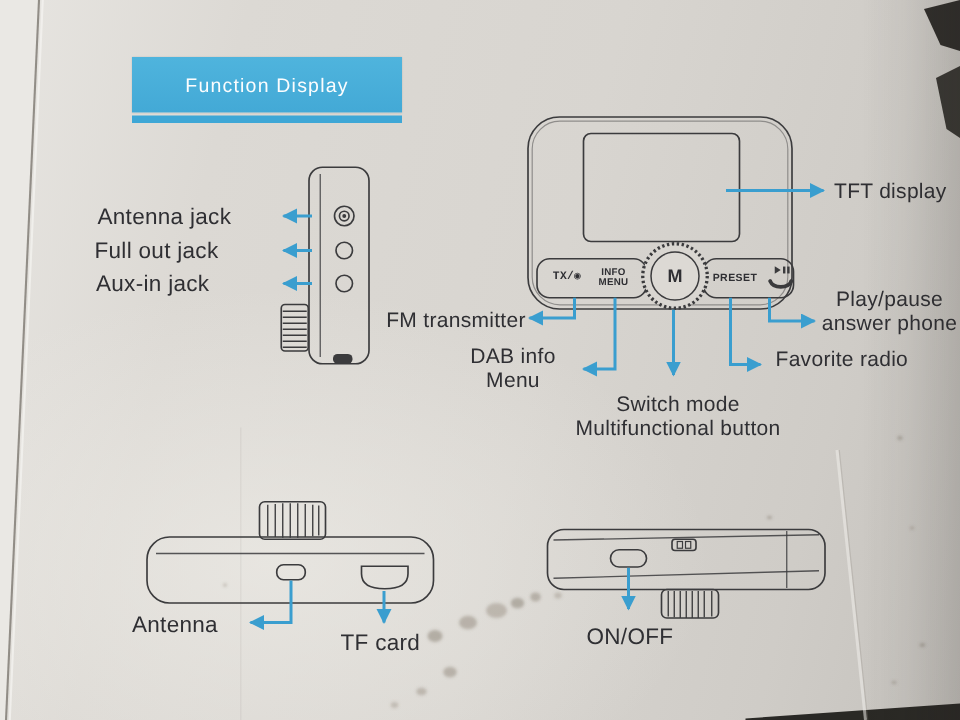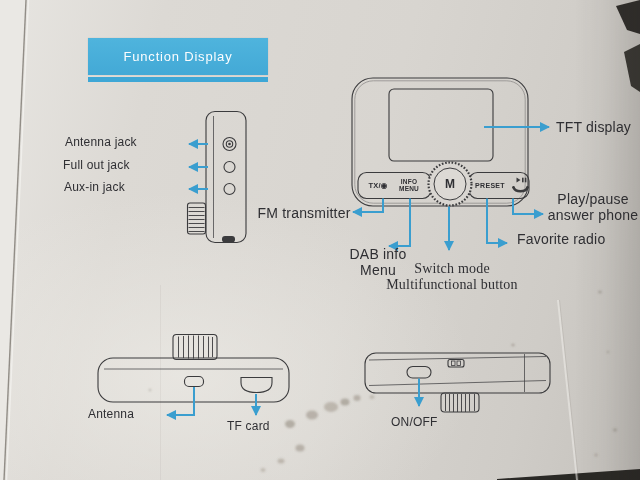--- a/index.html
+++ b/index.html
@@ -13,21 +13,21 @@
     background:
       radial-gradient(ellipse 420px 260px at 28% 78%, rgba(236,234,229,.75) 0%, rgba(236,234,229,0) 70%),
       linear-gradient(104deg,#e7e5e1 0%,#dcd9d4 22%,#d8d5d0 55%,#cfccc7 82%,#c5c2bd 100%);
   }
   .right-shade{
     position:absolute;top:0;left:575px;width:65px;height:480px;pointer-events:none;
     background:linear-gradient(90deg,rgba(50,46,42,0) 0%,rgba(50,46,42,.05) 45%,rgba(40,36,32,.16) 100%);
   }
   svg{position:absolute;top:0;left:0;}
   .lbl{
-    position:absolute;color:#2f2f33;font-size:12px;line-height:1.15;
+    position:absolute;color:#2f2f33;font-size:15px;line-height:1.15;
     letter-spacing:.2px;white-space:nowrap;
   }
   .lbl.sm{font-size:14px;}
   .lbl.center{text-align:center;white-space:normal;}
   .lbl.center span{display:block;white-space:nowrap;}
   .title-box{
     position:absolute;left:88px;top:38px;width:180px;height:37px;
     background:linear-gradient(180deg,#4fb4dd 0%,#43a9d6 100%);
     color:#fcfdfe;font-size:13px;line-height:37px;text-align:center;letter-spacing:.8px;
     box-shadow:0 0 1px rgba(0,0,0,.15);
@@ -181,42 +181,42 @@
 <div class="lbl" style="left:65px;top:136px;">Antenna jack</div>
 <div class="lbl" style="left:63px;top:158.5px;">Full out jack</div>
 <div class="lbl" style="left:64px;top:181px;">Aux-in jack</div>
 
 <div class="lbl sm" style="left:556px;top:119px;">TFT display</div>
 
 <div class="lbl sm center" style="left:252px;top:205px;width:104px;">
   <span>FM transmitter</span>
 </div>
 
-<div class="lbl sm center" style="left:308px;top:246px;width:68px;margin-left:36px;">
+<div class="lbl sm center" style="left:308px;top:229px;width:68px;">
   <span>DAB info</span>
   <span>Menu</span>
 </div>
 
-<div class="lbl sm center" style="left:374px;top:260.5px;width:156px;font-family:Liberation Serif, serif;">
+<div class="lbl sm center" style="left:374px;top:260.5px;width:156px;">
   <span>Switch mode</span>
   <span>Multifunctional button</span>
 </div>
 
 <div class="lbl sm" style="left:517px;top:230.5px;">Favorite radio</div>
 
 <div class="lbl sm center" style="left:546px;top:190.5px;width:94px;">
   <span>Play/pause</span>
   <span>answer phone</span>
 </div>
 
 <div class="lbl" style="left:88px;top:408px;">Antenna</div>
 <div class="lbl" style="left:227px;top:419.5px;text-align:center;">TF card</div>
 <div class="lbl" style="left:391px;top:415.5px;">ON/OFF</div>
 
-<div class="btn-lbl" style="left:359px;top:174px;width:38px;height:23px;line-height:23px;font-size:7.5px;letter-spacing:.2px;">TX/◉</div>
+<div class="btn-lbl" style="left:359px;top:174px;width:38px;height:23px;line-height:23px;font-size:7.5px;letter-spacing:.2px;font-family:Liberation Mono, monospace;">TX/◉</div>
 <div class="btn-lbl" style="left:395px;top:177.5px;width:28px;font-size:6.5px;line-height:7.5px;letter-spacing:.2px;">
   <span style="display:block;">INFO</span>
   <span style="display:block;">MENU</span>
 </div>
 <div class="btn-lbl" style="left:439px;top:173px;width:22px;height:22px;line-height:22px;font-size:12px;">M</div>
 <div class="btn-lbl" style="left:471px;top:174px;width:38px;height:23px;line-height:23px;font-size:7px;letter-spacing:.3px;">PRESET</div>
 
 <div class="right-shade"></div>
 
 </body></html>

